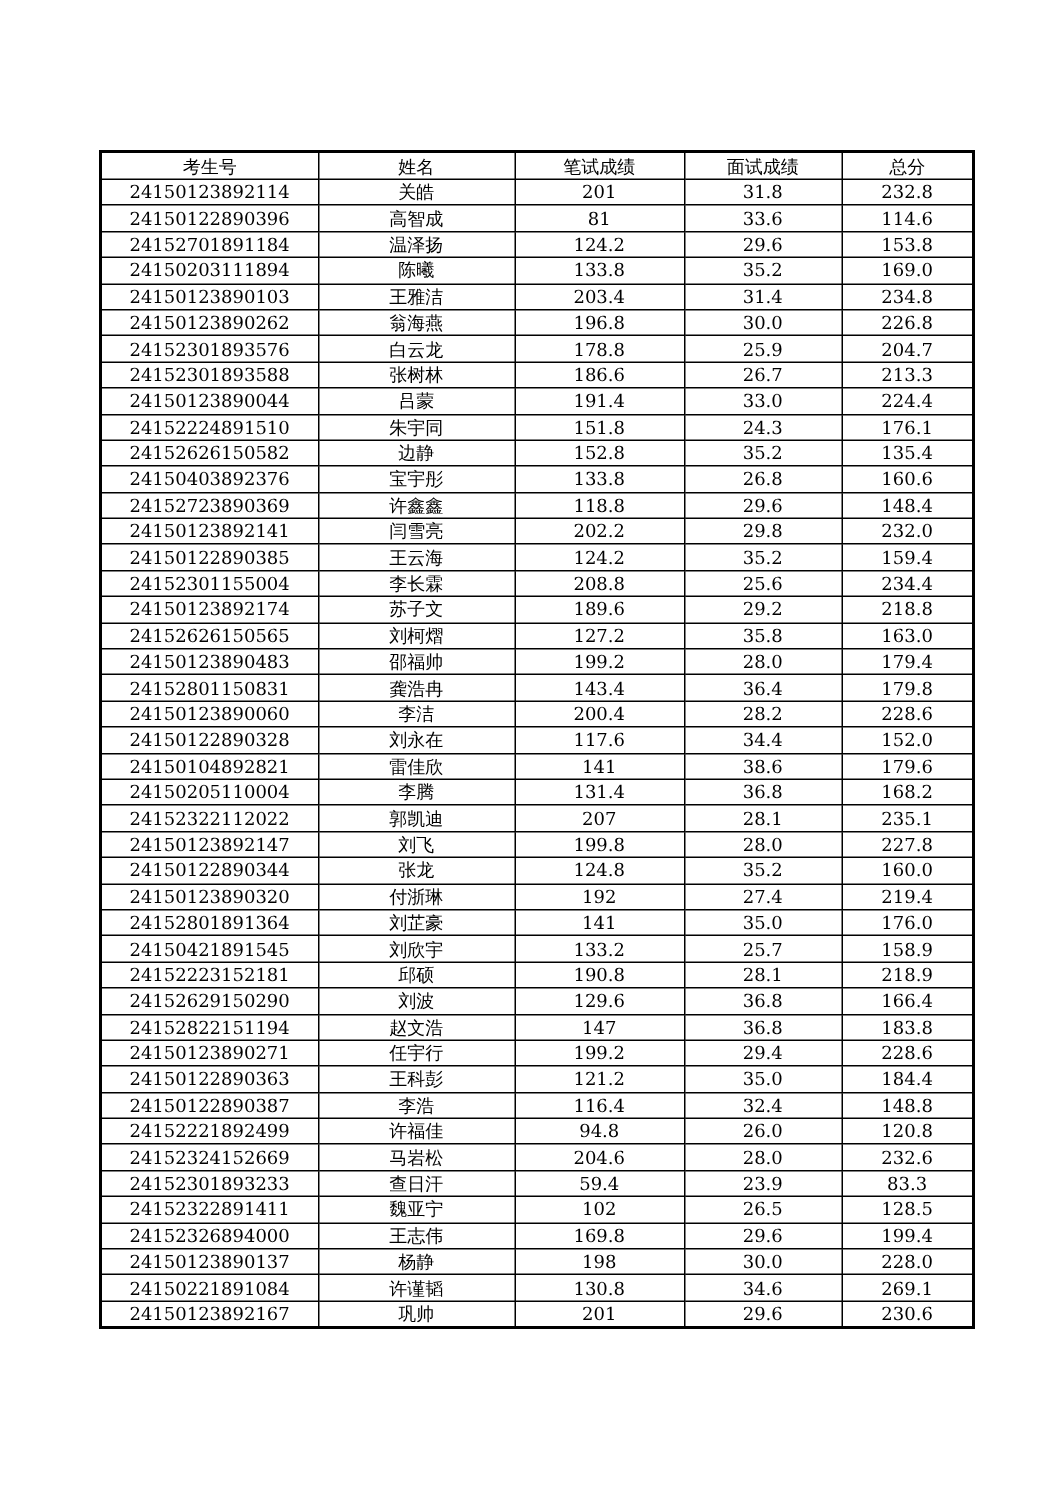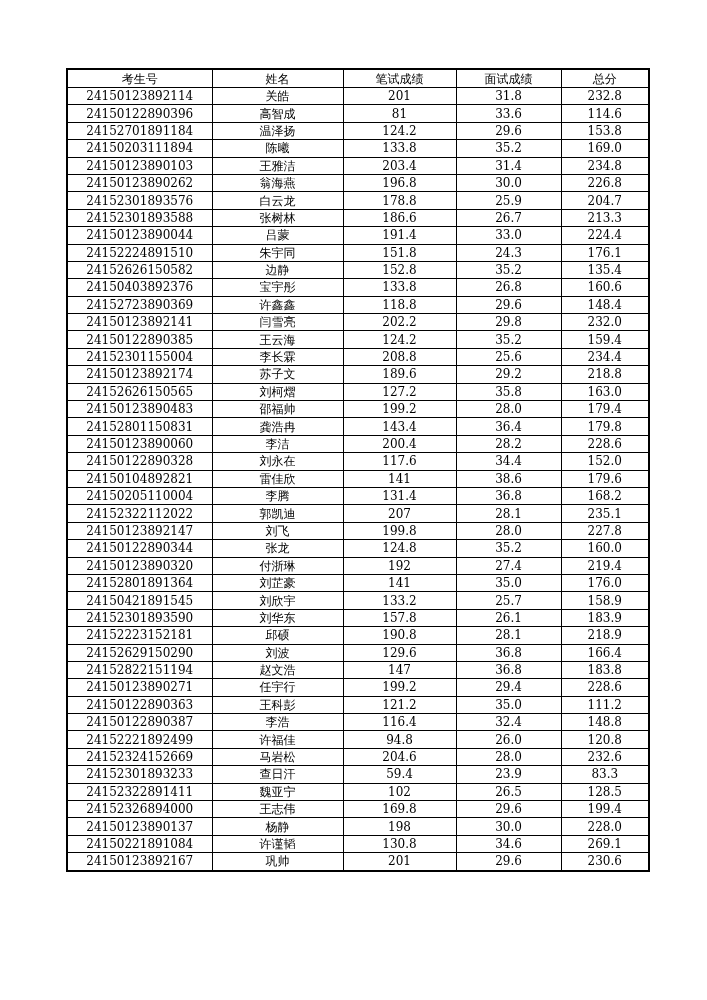--- a/index.html
+++ b/index.html
@@ -11,21 +11,21 @@
     position: relative;
     width: 707px;
     height: 1000px;
     background: #ffffff;
     font-family: "DejaVu Serif", "Liberation Serif", serif;
     color: #000000;
   }
   table.score-table {
     position: absolute;
     left: 66px;
-    top: 68px;
+    top: 100px;
     width: 583px;
     border-collapse: collapse;
     table-layout: fixed;
     border: 2px solid #000000;
   }
   table.score-table th,
   table.score-table td {
     border: 1px solid #000000;
     font-weight: normal;
     font-size: 12px;
@@ -268,27 +268,20 @@
           <td>176.0</td>
         </tr>
         <tr>
           <td>24150421891545</td>
           <td>刘欣宇</td>
           <td>133.2</td>
           <td>25.7</td>
           <td>158.9</td>
         </tr>
         <tr>
-          <td>24152301893590</td>
-          <td>刘华东</td>
-          <td>157.8</td>
-          <td>26.1</td>
-          <td>183.9</td>
-        </tr>
-        <tr>
           <td>24152223152181</td>
           <td>邱硕</td>
           <td>190.8</td>
           <td>28.1</td>
           <td>218.9</td>
         </tr>
         <tr>
           <td>24152629150290</td>
           <td>刘波</td>
           <td>129.6</td>
@@ -307,21 +300,21 @@
           <td>任宇行</td>
           <td>199.2</td>
           <td>29.4</td>
           <td>228.6</td>
         </tr>
         <tr>
           <td>24150122890363</td>
           <td>王科彭</td>
           <td>121.2</td>
           <td>35.0</td>
-          <td>111.2</td>
+          <td>184.4</td>
         </tr>
         <tr>
           <td>24150122890387</td>
           <td>李浩</td>
           <td>116.4</td>
           <td>32.4</td>
           <td>148.8</td>
         </tr>
         <tr>
           <td>24152221892499</td>

